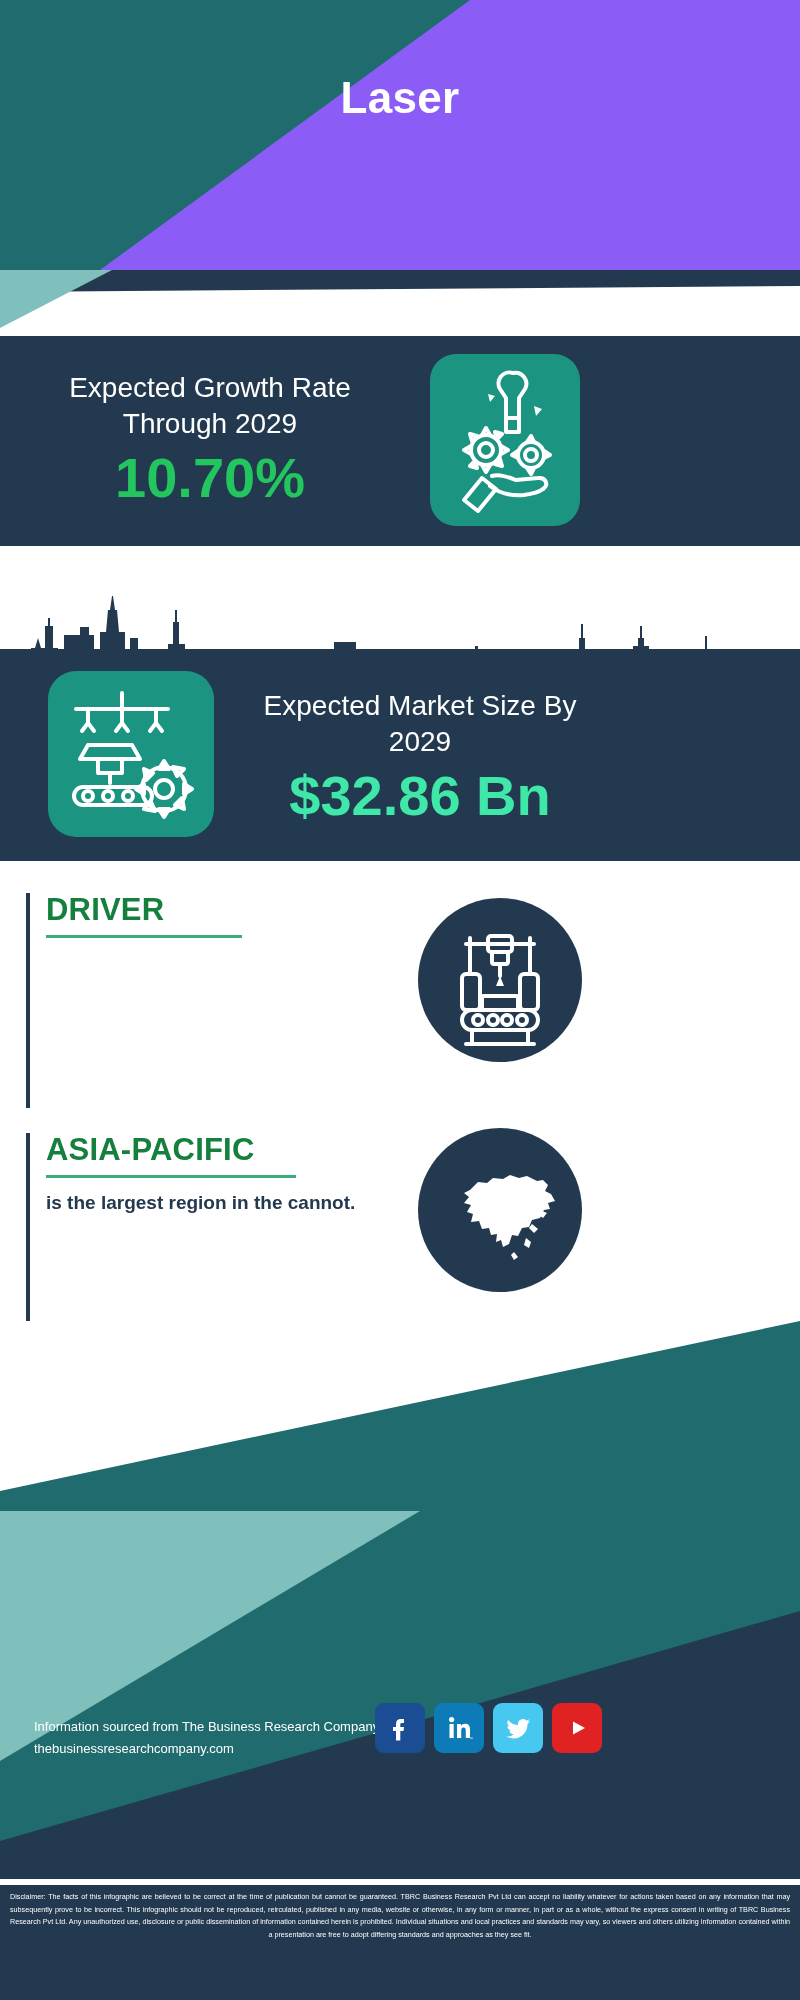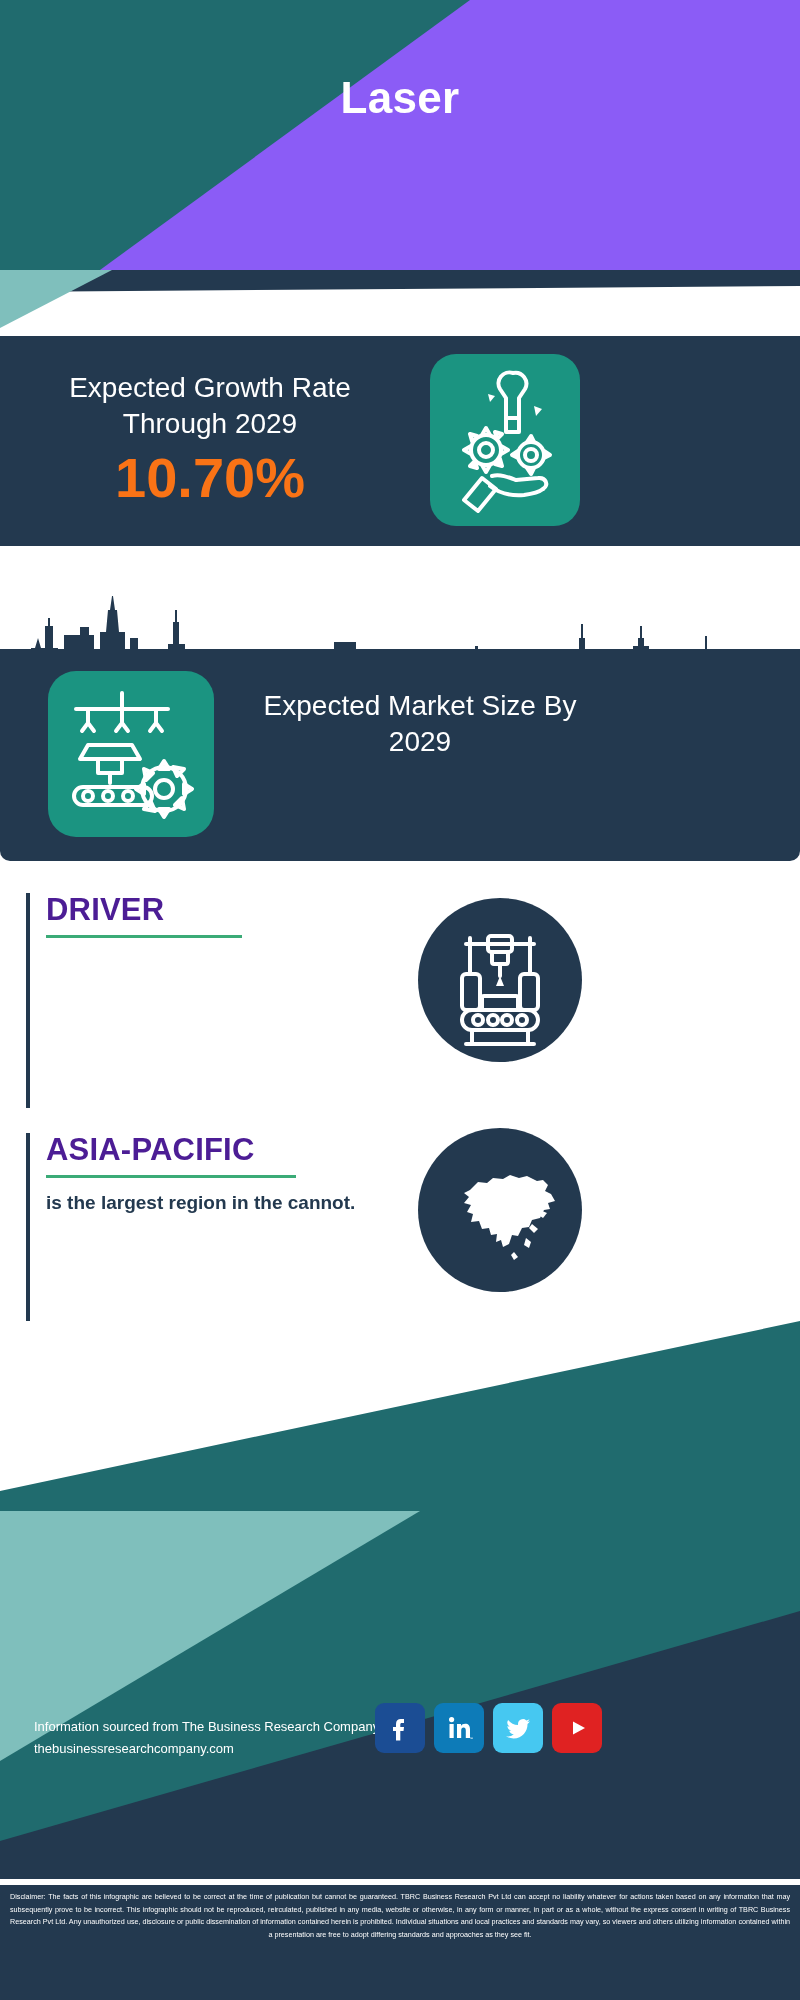--- a/index.html
+++ b/index.html
@@ -44,29 +44,29 @@
   }
 
   
   .growth{position:absolute;left:0;top:336px;width:800px;height:210px;background:#23394f;}
   .growth-text{
     position:absolute;left:30px;top:34px;width:360px;text-align:center;
     color:#ffffff;font-size:28px;line-height:36px;
   }
   .growth-value{
     position:absolute;left:30px;top:110px;width:360px;text-align:center;
-    color:#f97316;font-weight:bold;font-size:56px;line-height:64px;
+    color:#22c55e;font-weight:bold;font-size:56px;line-height:64px;
   }
   .icon-tile-growth{
     position:absolute;left:430px;top:18px;width:150px;height:172px;
     background:#1b9481;border-radius:26px;
   }
 
   
-  .market{position:absolute;left:0;top:546px;width:800px;height:315px;background:#ffffff;overflow:hidden;border-radius:10px;}
+  .market{position:absolute;left:0;top:546px;width:800px;height:315px;background:#ffffff;overflow:hidden;}
   .market-dark{
     position:absolute;left:0;bottom:0;width:800px;height:212px;background:#23394f;
   }
   .skyline{position:absolute;left:0;top:30px;width:800px;height:115px;}
   .market-text{
     position:absolute;left:240px;top:142px;width:360px;text-align:center;
     color:#ffffff;font-size:28px;line-height:36px;
   }
   .market-value{
     position:absolute;left:240px;top:218px;width:360px;text-align:center;
@@ -77,21 +77,21 @@
     background:#1b9481;border-radius:28px;
   }
 
   
   .cards{position:absolute;left:0;top:861px;width:800px;height:460px;background:#ffffff;}
   .card{position:absolute;left:26px;width:760px;}
   .card .rule{
     position:absolute;left:0;top:0;width:4px;background:#23394f;
   }
   .card .ttl{
-    position:absolute;left:20px;color:#4c1d95;font-weight:bold;
+    position:absolute;left:20px;color:#15803d;font-weight:bold;
     font-size:31px;line-height:34px;letter-spacing:.2px;
   }
   .card .underline{
     position:absolute;left:20px;height:3px;background:#3bab77;
   }
   .card .body{
     position:absolute;left:20px;color:#23394f;font-weight:bold;
     font-size:19px;line-height:27px;width:330px;
   }
   .circle-icon{
@@ -227,20 +227,21 @@
           <circle cx="116" cy="118" r="22"></circle>
           <circle cx="116" cy="118" r="9"></circle>
           <path d="M116 90 l5 8 l-10 0 z M116 146 l5 -8 l-10 0 z
                    M88 118 l8 5 l0 -10 z M144 118 l-8 5 l0 -10 z
                    M96 98 l9 4 l-7 7 z M136 138 l-9 -4 l7 -7 z
                    M96 138 l7 -7 l4 9 z M136 98 l-7 7 l-4 -9 z"></path>
         </g>
       </svg>
     </div>
     <div class="market-text">Expected Market Size By 2029</div>
+    <div class="market-value">$32.86 Bn</div>
   </div>
 
   <div class="cards">
 
     <div class="card" id="card1">
       <div class="rule"></div>
       <div class="ttl">DRIVER</div>
       <div class="underline"></div>
       <div class="circle-icon">
         <svg viewBox="0 0 164 164" width="164" height="164" aria-hidden="true">

